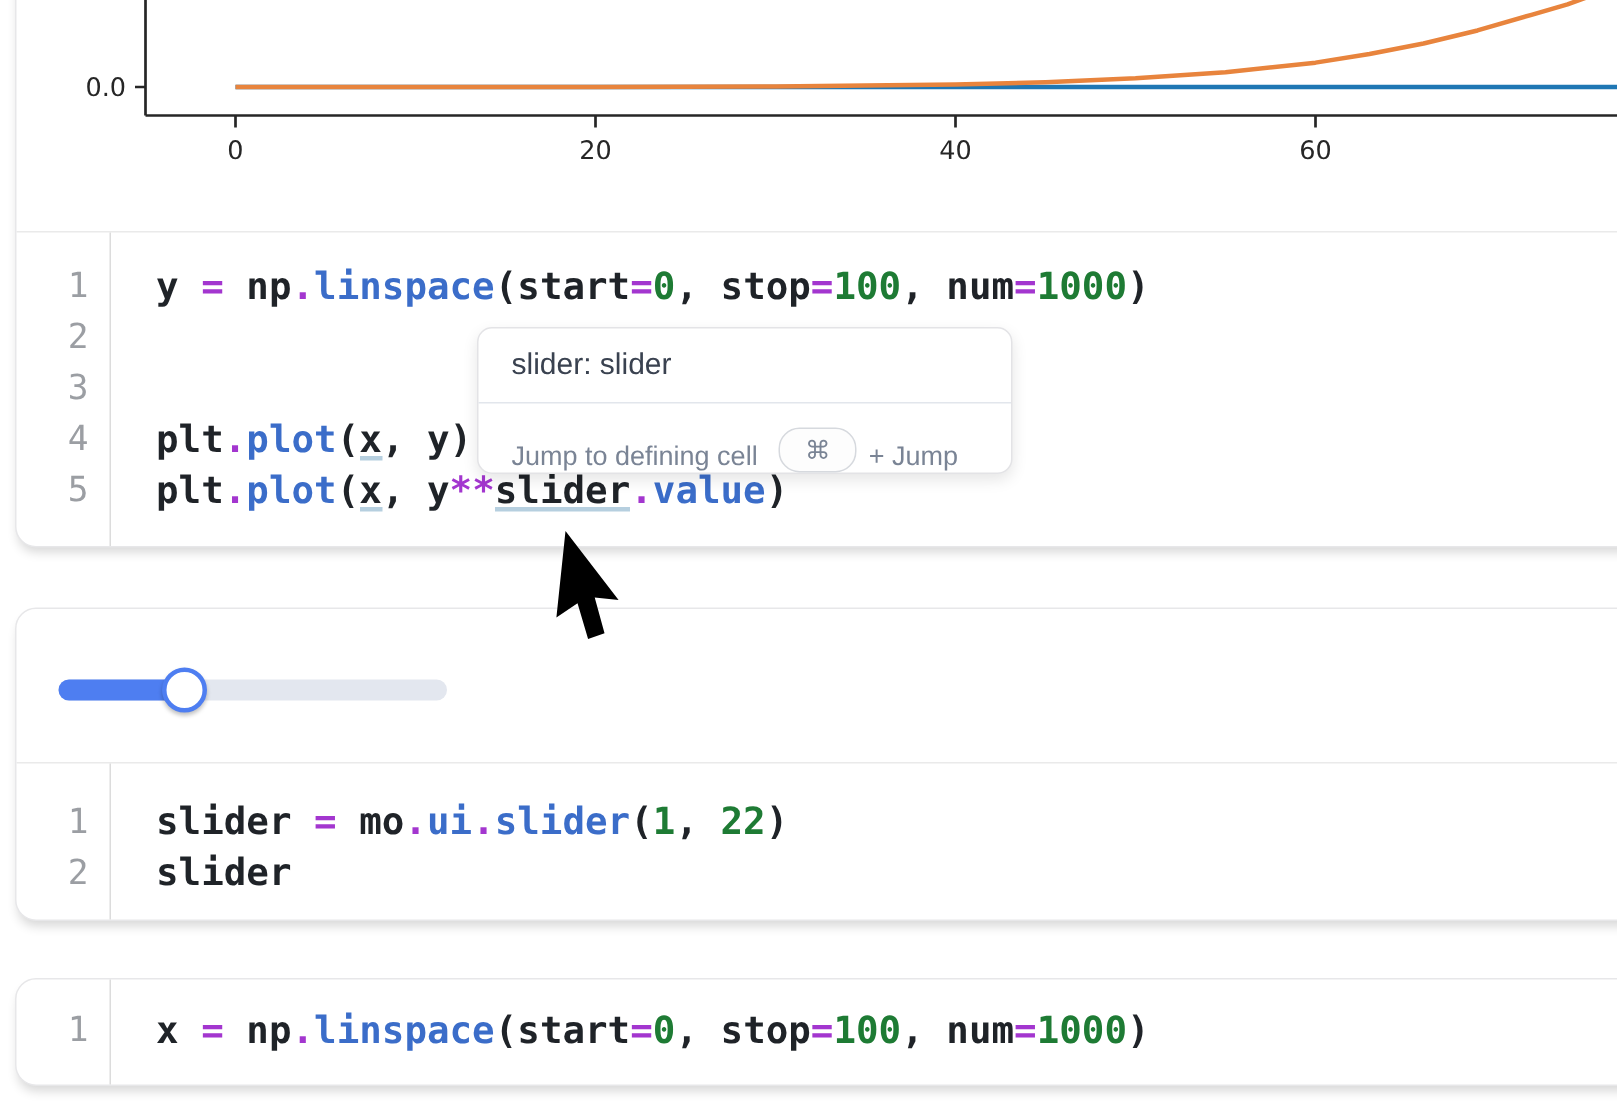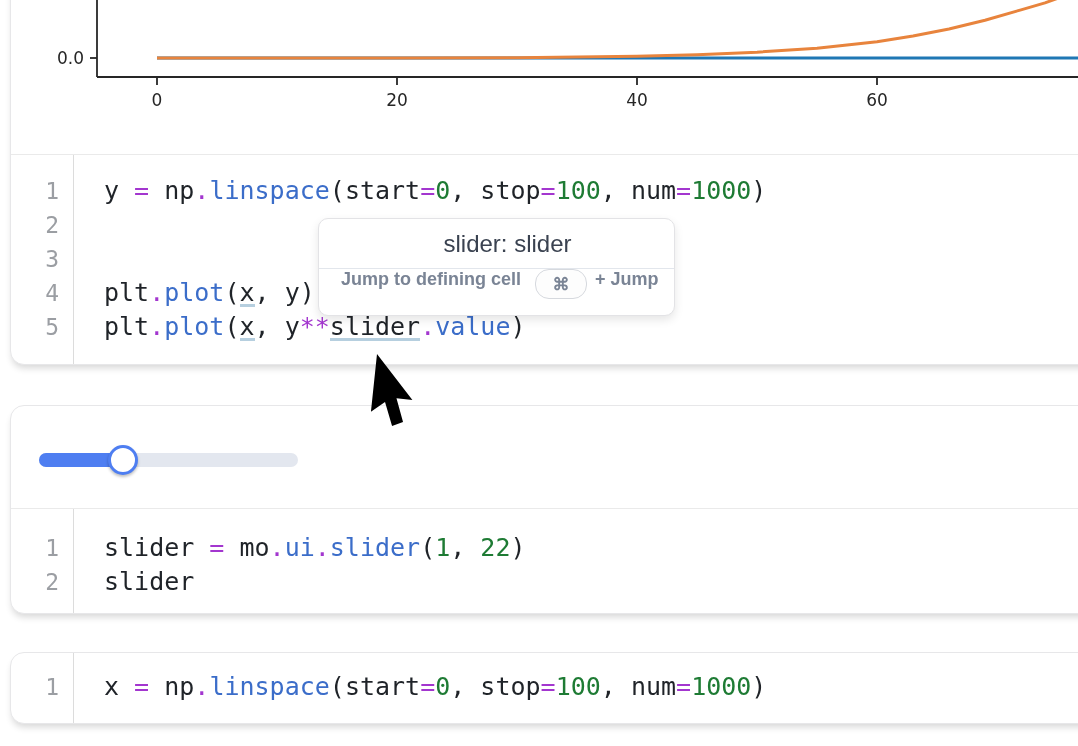--- a/index.html
+++ b/index.html
@@ -18,45 +18,45 @@
   #cell-plot .gutter-sep{top:204px;bottom:0;}
   #cell-slider .gutter-sep{top:103px;bottom:0;}
   #cell-x .gutter-sep{top:0;bottom:0;}
   .code-area{position:absolute;left:0;right:0;font-family:"DejaVu Sans Mono",monospace;
              font-size:25px;}
   #cell-plot .code-area{top:223px;}
   #cell-slider .code-area{top:125px;}
   #cell-x .code-area{top:17px;}
   .code-line{display:flex;height:34px;line-height:34px;white-space:pre;}
   .ln{width:48px;text-align:right;flex:0 0 48px;color:var(--linenum);font-size:23px;}
-  .code-text{padding-left:45px;color:var(--code-text);}
+  .code-text{padding-left:45px;color:var(--code-text);font-weight:bold;}
   .tk-v{color:var(--code-text);}
   .tk-o{color:var(--code-op);}
   .tk-f{color:var(--code-fn);}
   .tk-n{color:var(--code-num);}
   .tk-u,.tk-uh{color:var(--code-text);box-shadow:0 -3px 0 var(--code-underline) inset;}
   
   #chart-svg{position:absolute;left:0;top:0;z-index:2;}
   
   .slider-section{position:absolute;left:0;top:0;height:102px;width:100%;}
   .slider-track{position:absolute;left:28px;top:47px;width:259px;height:14px;
                 border-radius:7px;background:var(--slider-track);}
   .slider-fill{position:absolute;left:0;top:0;height:14px;border-radius:7px;
                background:var(--slider-fill);}
   .slider-thumb{position:absolute;top:-8px;width:24px;height:24px;border-radius:50%;
                 background:#fff;border:3px solid var(--slider-thumb-border);
                 box-shadow:0 2px 3px rgba(0,0,0,0.25);margin-left:-15px;}
   
   .tooltip{position:absolute;left:318px;top:218px;width:355px;z-index:5;background:#fff;
            border:1px solid #e3e3e6;border-radius:10px;box-shadow:0 4px 10px rgba(0,0,0,0.10);}
-  .tooltip-title{height:49px;line-height:49px;padding-left:22px;font-size:24px;
-                 color:var(--tooltip-title);text-align:center;}
+  .tooltip-title{height:49px;line-height:49px;padding-left:22px;font-size:20px;
+                 color:var(--tooltip-title);}
   .tooltip-sep{height:1px;background:#e2e6ec;}
-  .tooltip-action{height:46px;display:flex;align-items:flex-start;padding-left:22px;
-                  font-size:18px;color:var(--tooltip-muted);font-weight:bold;}
+  .tooltip-action{height:46px;display:flex;align-items:flex-end;padding-left:22px;
+                  font-size:18px;color:var(--tooltip-muted);}
   .keycap{display:inline-flex;align-items:center;justify-content:center;width:50px;height:28px;
           border:1.5px solid #d6d9de;border-radius:14px;margin-left:14px;margin-right:8px;
           font-size:17px;color:var(--tooltip-muted);background:#fdfdfd;}
   #cursor-svg{position:absolute;left:370px;top:352px;z-index:9;}
 </style>
 </head>
 <body>
 
 <div class="cell" id="cell-plot">
   <div class="cell-divider"></div>

